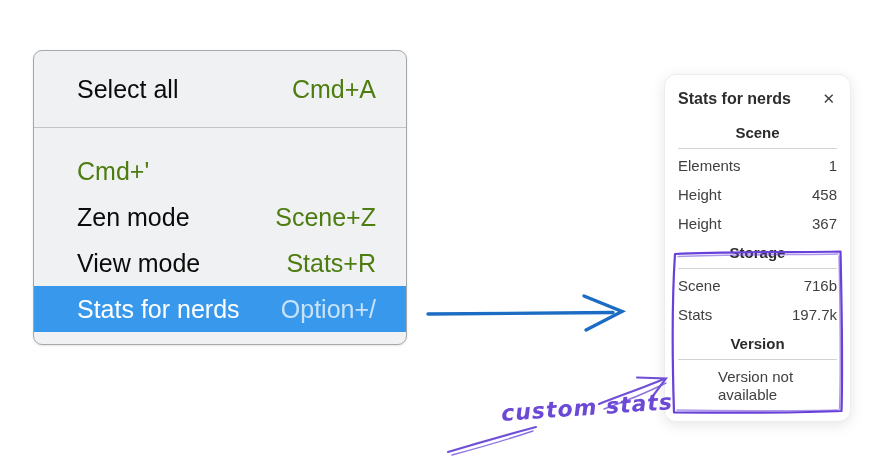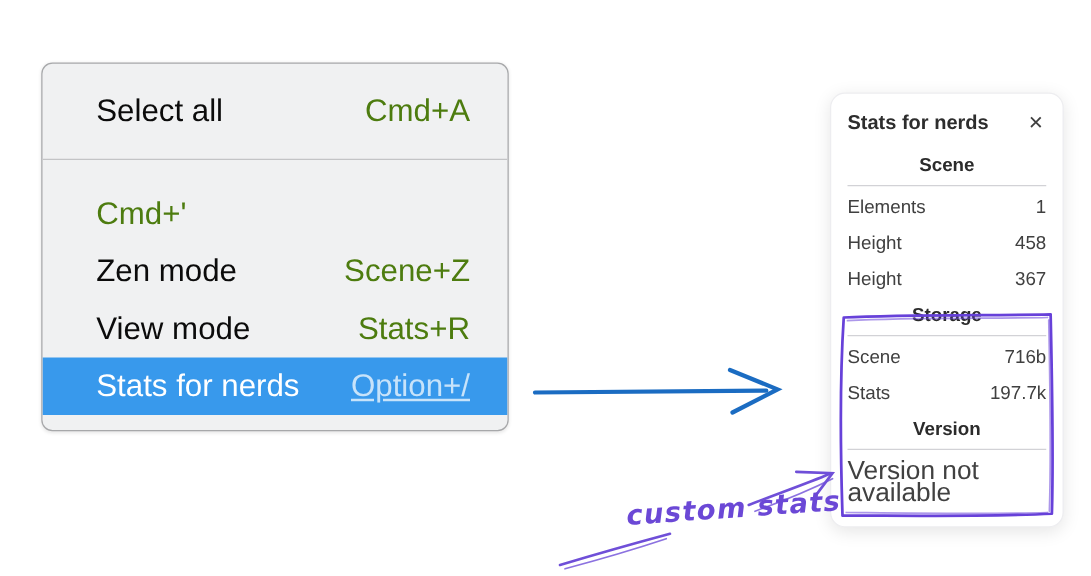--- a/index.html
+++ b/index.html
@@ -16,37 +16,37 @@
   }
   .menu-row{
     display:flex;justify-content:space-between;align-items:center;
     padding:0 30px 0 43px;height:46px;font-size:25px;color:#0b0b0b;cursor:default;
   }
   .menu-row .shortcut{color:#4d7c0f;}
   .row-first{height:76px;}
   .menu-divider{height:1px;background:#c3c4c6;}
   .menu-group{padding:20px 0 12px;}
   .menu-row.highlighted{background:#3899ec;color:#ffffff;}
-  .menu-row.highlighted .shortcut{color:rgba(255,255,255,.72);text-decoration:underline;}
+  .menu-row.highlighted .shortcut{color:rgba(255,255,255,.72);}
 
   
   .panel{
     position:absolute;left:664px;top:74px;width:187px;height:348px;
     background:#ffffff;border:1px solid #ededf0;border-radius:12px;
     box-shadow:0 3px 14px rgba(0,0,0,.10);
     padding:14px 13px;box-sizing:border-box;color:#3c3c3c;
   }
   .panel-header{display:flex;justify-content:space-between;align-items:center;margin-bottom:16px;}
   .panel-title{font-weight:bold;font-size:16px;color:#2d2d2d;line-height:19px;}
   .panel-close{font-size:15px;color:#3f3f3f;line-height:15px;cursor:pointer;padding:1px 2px;}
   .sec-header{text-align:center;font-weight:bold;font-size:15px;color:#2b2b2b;line-height:18px;margin-top:2px;}
   .section.first .sec-header{margin-top:12px;}
   .sec-divider{height:1px;background:#d2d2d6;margin:6px 0 8px;}
   .stat-row{display:flex;justify-content:space-between;font-size:15px;line-height:18px;color:#404040;margin-bottom:11px;}
-  .stat-note{font-size:21px;line-height:18px;color:#414141;}
+  .stat-note{font-size:15px;line-height:18px;color:#414141;margin-left:40px;}
 
   
   #overlay{position:absolute;left:0;top:0;pointer-events:none;}
   .hand-label{
     position:absolute;left:501px;top:395px;
     font-family:"DejaVu Sans",sans-serif;font-style:italic;font-weight:600;
     font-size:22px;letter-spacing:1px;color:#6b48d6;
     transform:rotate(-4deg);white-space:nowrap;
   }
 </style>

